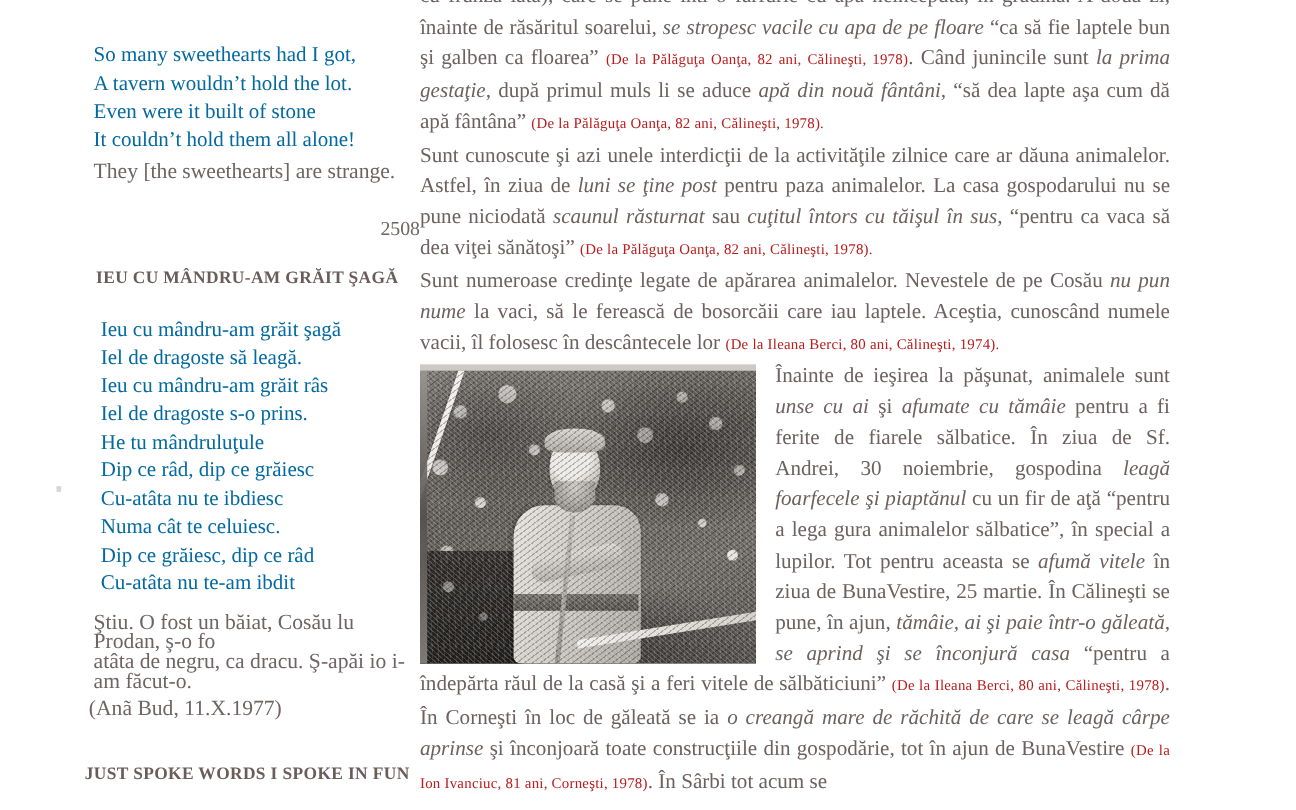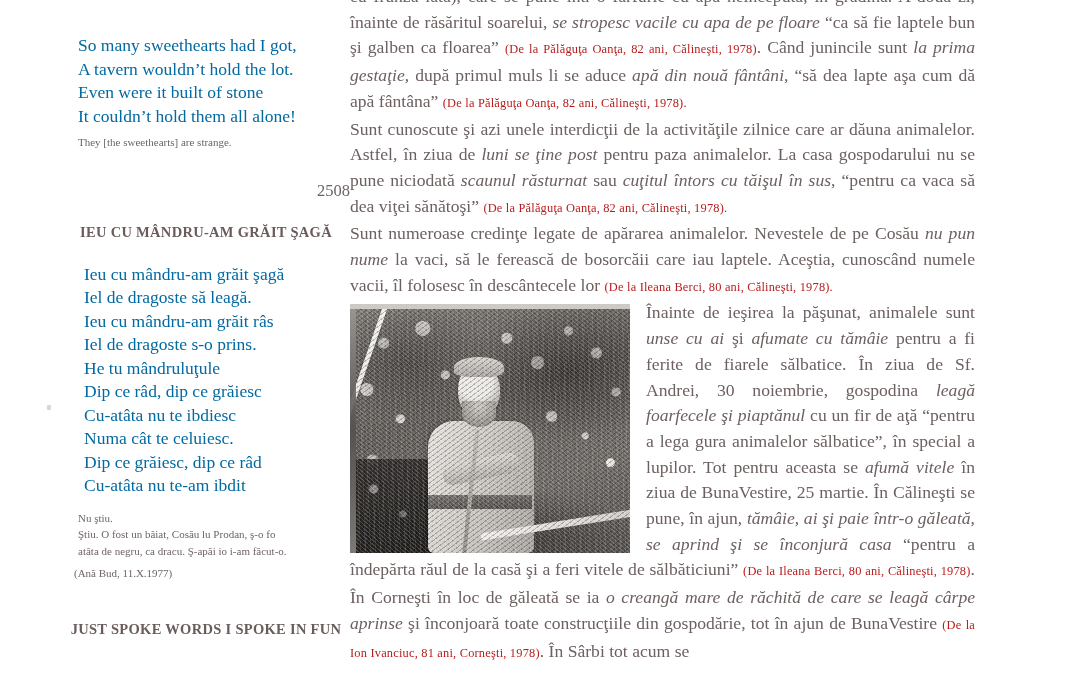--- a/index.html
+++ b/index.html
@@ -73,21 +73,21 @@
     font-size: 17.5px;
     line-height: 23.5px;
     color: #0369a1;
     white-space: pre-line;
   }
   .verse.indent-1 { padding-left: 16px; }
   .verse.indent-2 { padding-left: 22px; }
 
   .note-small {
     margin: 0;
-    font-size: 11px;
+    font-size: 18px;
     line-height: 16.5px;
     color: #6f6464;
     padding-left: 16px;
     white-space: pre-line;
   }
   .note-small.attrib { padding-left: 12px; }
 
   .sp-6  { height: 6px; }
   .sp-22 { height: 22px; }
   .sp-30 { height: 30px; }
@@ -304,40 +304,39 @@
 Cu-atâta nu te ibdiesc
 Numa cât te celuiesc.
 Dip ce grăiesc, dip ce râd
 Cu-atâta nu te-am ibdit</div>
 
     <div class="sp-6"></div>
 
 
     <div class="sp-6"></div>
 
-    <div class="note-small">Nu ştiu.</div>
 
     <div class="note-small">Ştiu. O fost un băiat, Cosău lu Prodan, ş-o fo
 atâta de negru, ca dracu. Ş-apăi io i-am făcut-o.</div>
 
     <div class="sp-6"></div>
 
     <div class="note-small attrib">(Anã Bud, 11.X.1977)</div>
 
     <div class="sp-38"></div>
 
     <div class="song-title">JUST SPOKE WORDS I SPOKE IN FUN</div>
 
   </div>
 
   <div id="right-col">
 
     <p><span>cu frunza lată), care se pune într-o farfurie cu apă neîncepută, în grădină. A doua zi, înainte de răsăritul soarelui, </span><span class="it">se stropesc vacile cu apa de pe floare </span><span>“ca să fie laptele bun şi galben ca floarea” </span><span class="src">(De la Pălăguţa Oanţa, 82 ani, Călineşti, 1978)</span><span>. Când junincile sunt </span><span class="it">la prima gestaţie</span><span>, după primul muls li se aduce </span><span class="it">apă din nouă fântâni</span><span>, “să dea lapte aşa cum dă apă fântâna” </span><span class="src">(De la Pălăguţa Oanţa, 82 ani, Călineşti, 1978).</span></p>
     <p><span>Sunt cunoscute şi azi unele interdicţii de la activităţile zilnice care ar dăuna animalelor. Astfel, în ziua de </span><span class="it">luni se ţine post</span><span> pentru paza animalelor. La casa gospodarului nu se pune niciodată </span><span class="it">scaunul răsturnat</span><span> sau </span><span class="it">cuţitul întors cu tăişul în sus</span><span>, “pentru ca vaca să dea viţei sănătoşi” </span><span class="src">(De la Pălăguţa Oanţa, 82 ani, Călineşti, 1978).</span></p>
-    <p><span>Sunt numeroase credinţe legate de apărarea animalelor. Nevestele de pe Cosău </span><span class="it">nu pun nume</span><span> la vaci, să le ferească de bosorcăii care iau laptele. Aceştia, cunoscând numele vacii, îl folosesc în descântecele lor </span><span class="src">(De la Ileana Berci, 80 ani, Călineşti, 1978).</span></p>
+    <p><span>Sunt numeroase credinţe legate de apărarea animalelor. Nevestele de pe Cosău </span><span class="it">nu pun nume</span><span> la vaci, să le ferească de bosorcăii care iau laptele. Aceştia, cunoscând numele vacii, îl folosesc în descântecele lor </span><span class="src">(De la Ileana Berci, 80 ani, Călineşti, 1974).</span></p>
 
     <div id="photo-wrap">
       <div id="photo">
         <div class="layer foliage"></div>
         <div class="layer dark-canopy"></div>
         <div class="dark-bush"></div>
         <div class="pole"></div>
         <div class="fig-body"></div>
         <div class="fig-arm"></div>
         <div class="fig-sash"></div>

